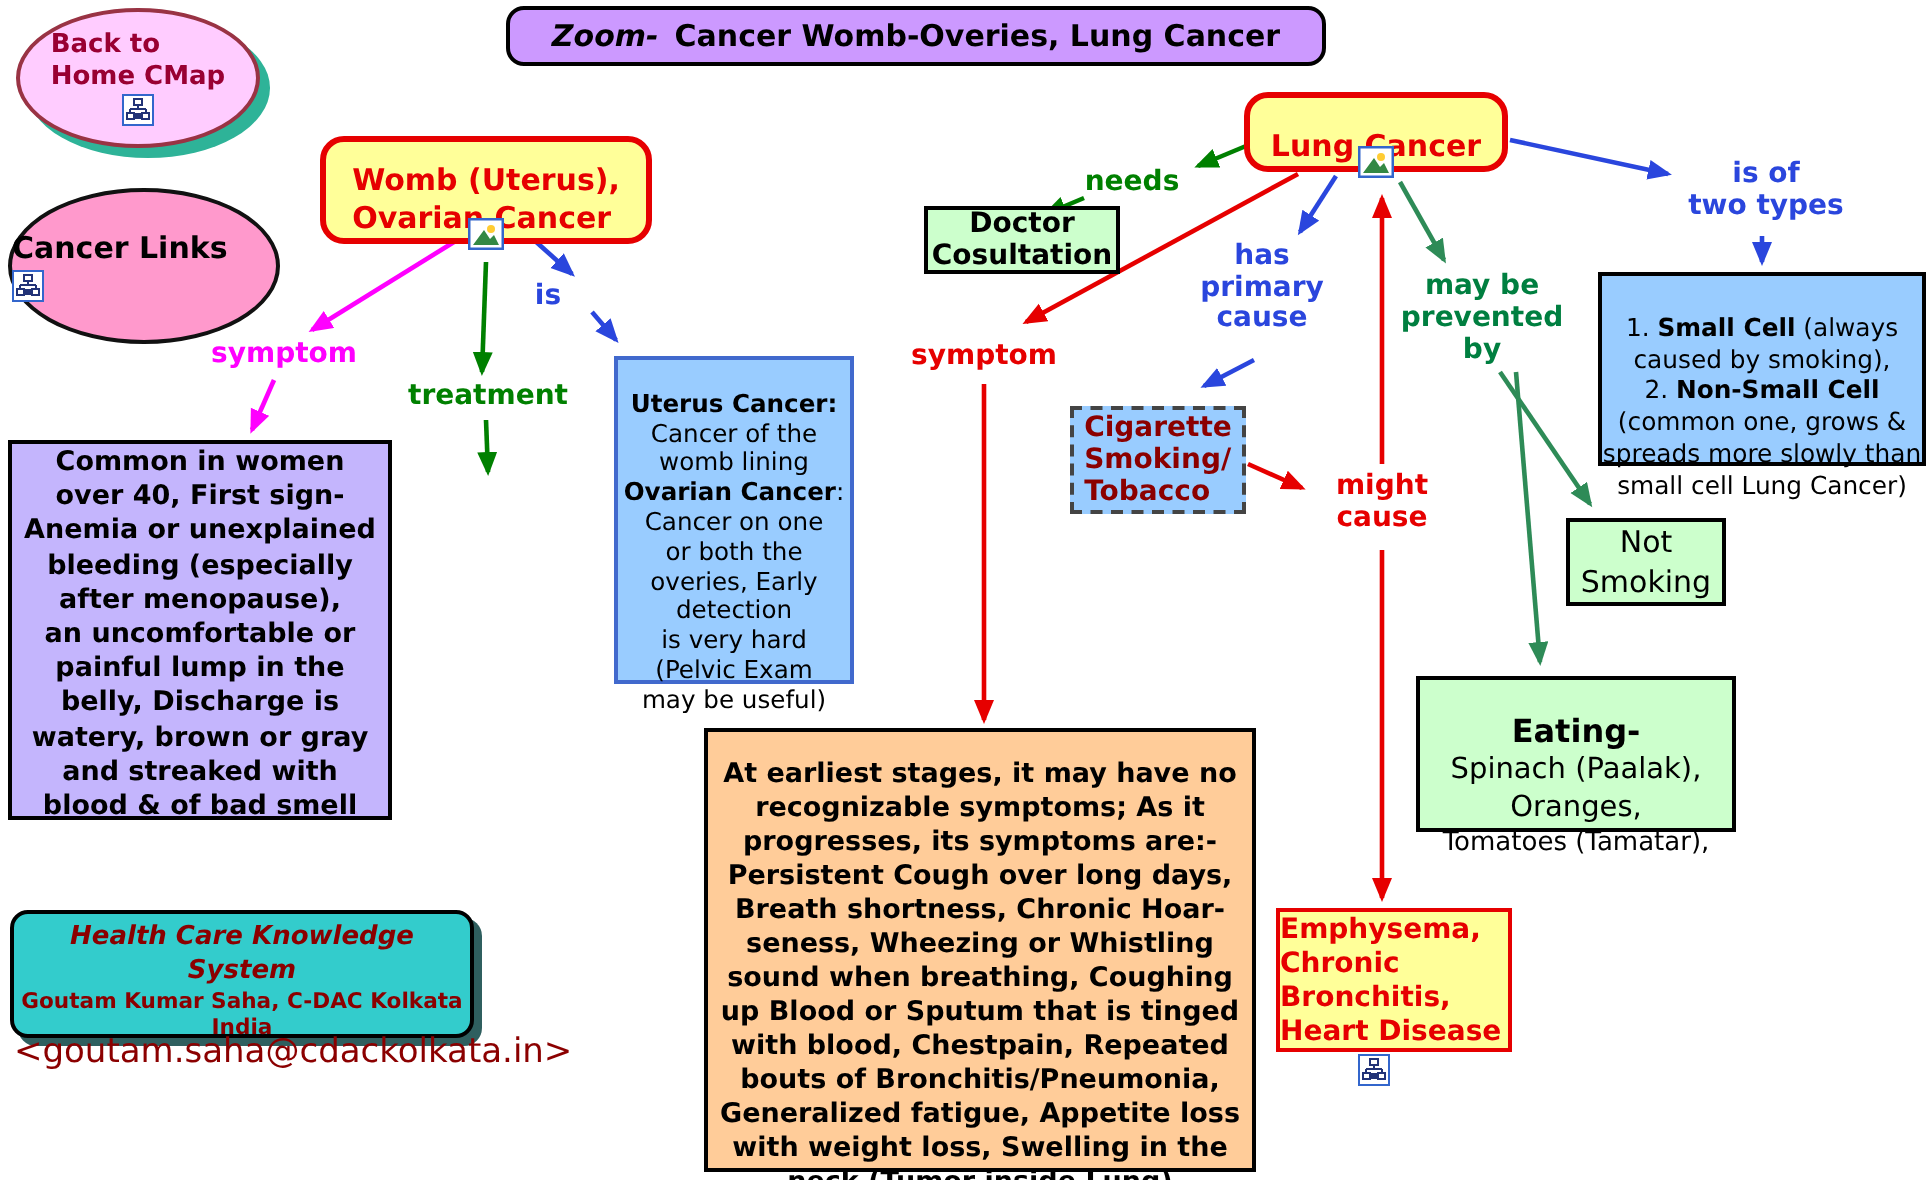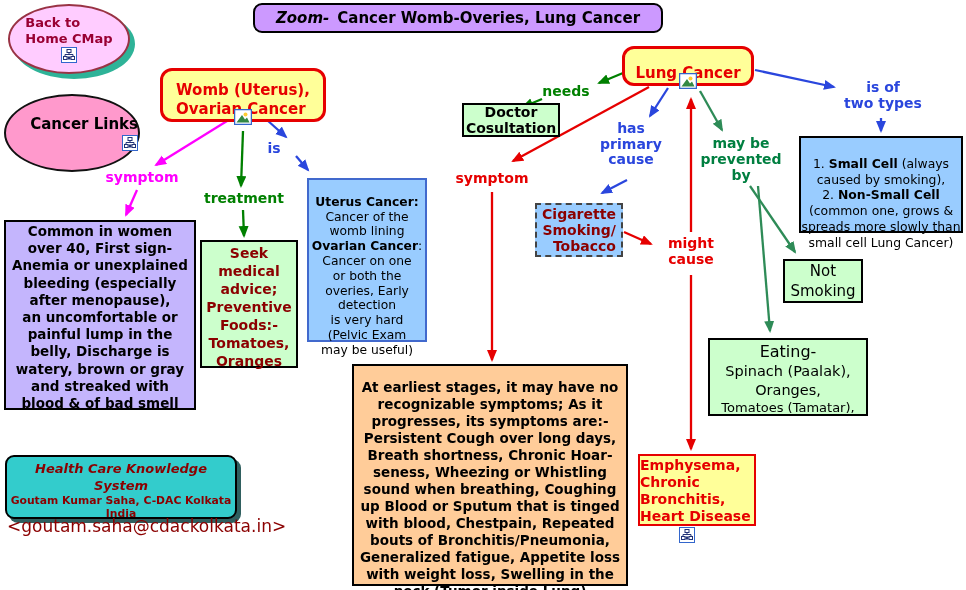--- a/index.html
+++ b/index.html
@@ -21,43 +21,43 @@
              justify-content:center;gap:8px;font-size:15px;color:#000;}
   #title-box .t-prefix{font-weight:bold;font-style:italic;}
   #title-box .t-main{font-weight:bold;}
   #back-home{left:8px;top:4px;width:122px;height:70px;background:#FFCCFF;
              border:2px solid #993344;border-radius:50%;box-shadow:5px 5px 0 #2EB398;
              color:#990033;font-weight:bold;font-size:13px;line-height:16px;
              display:flex;flex-direction:column;align-items:center;justify-content:center;}
   #cancer-links{left:4px;top:94px;width:136px;height:78px;background:#FF99CC;
              border:2px solid #111;border-radius:50%;color:#000;font-weight:bold;
              font-size:15px;line-height:18px;display:flex;flex-direction:column;
-             align-items:flex-end;justify-content:center;gap:2px;}
+             align-items:flex-start;justify-content:center;gap:2px;}
   #womb-node{left:160px;top:68px;width:166px;height:54px;}
   #lung-node{left:622px;top:46px;width:132px;height:40px;}
   .node-icon{position:absolute;left:50%;transform:translateX(-50%);bottom:-11px;z-index:3;}
   #womb-symptoms{left:4px;top:220px;width:192px;height:190px;background:#c4b5fd;
              color:#000;font-weight:bold;font-size:13.5px;line-height:17.2px;padding-top:1px;}
   #seek-box{left:200px;top:240px;width:98px;height:128px;background:#CCFFCC;
              color:#8B0000;font-weight:bold;font-size:14px;line-height:18px;padding-top:2px;}
   #uterus-box{left:307px;top:178px;width:120px;height:164px;background:#99CCFF;
              border:2px solid #4169CD;color:#000;font-size:12.3px;line-height:14.8px;}
   #doctor-box{left:418px;top:103px;width:98px;height:34px;background:#CCFFCC;
              color:#000;font-weight:bold;font-size:14px;line-height:16px;
              display:flex;align-items:center;justify-content:center;margin-left:44px;}
   #cigarette-box{left:535px;top:203px;width:88px;height:54px;background:#99CCFF;
              border:2px dashed #444;color:#8B0000;font-weight:bold;font-size:14px;
-             line-height:16px;display:flex;align-items:center;justify-content:center;text-align:right;}
+             line-height:16px;display:flex;align-items:center;justify-content:center;}
   #two-types-box{left:799px;top:136px;width:164px;height:97px;background:#99CCFF;
              color:#000;font-size:12.4px;line-height:15.8px;padding-top:2px;}
   #not-smoking-box{left:783px;top:259px;width:80px;height:44px;background:#CCFFCC;
              color:#000;font-size:15px;line-height:20px;
              display:flex;align-items:center;justify-content:center;}
   #eating-box{left:708px;top:338px;width:160px;height:78px;background:#CCFFCC;color:#000;}
-  #eating-box .e-title{font-weight:normal;font-size:16px;line-height:20px;padding-top:2px;}
+  #eating-box .e-title{font-weight:bold;font-size:16px;line-height:20px;padding-top:16px;}
   #eating-box .e-line1{font-size:14.5px;line-height:19px;}
   #eating-box .e-line2{font-size:13px;line-height:16px;}
   #lung-symptoms{left:352px;top:364px;width:276px;height:222px;background:#FFCC99;
              color:#000;font-weight:bold;font-size:13.5px;line-height:17px;padding-top:13px;}
   #diseases-box{left:638px;top:454px;width:118px;height:72px;background:#FFFF99;
              border:2px solid #E60000;color:#E60000;font-weight:bold;font-size:14px;
              line-height:17px;padding-top:1px;}
   #diseases-icon{position:absolute;left:50%;transform:translateX(-50%);bottom:-19px;}
   #credit-box{left:5px;top:455px;width:232px;height:64px;background:#33CCCC;
              border:2px solid #000;border-radius:9px;box-shadow:4px 4px 0 #2F5F5F;
@@ -199,27 +199,20 @@
 Anemia or unexplained
 bleeding (especially
 after menopause),
 an uncomfortable or
 painful lump in the
 belly, Discharge is
 watery, brown or gray
 and streaked with
 blood &amp; of bad smell</div>
 
-  <div id="seek-box" class="abs box pre">Seek
-medical
-advice;
-Preventive
-Foods:-
-Tomatoes,
-Oranges</div>
 
   <div id="uterus-box" class="abs box pre">
     <b>Uterus Cancer:</b><span>
 Cancer of the
 womb lining
 </span><b>Ovarian Cancer</b><span>:
 Cancer on one
 or both the
 overies, Early
 detection

